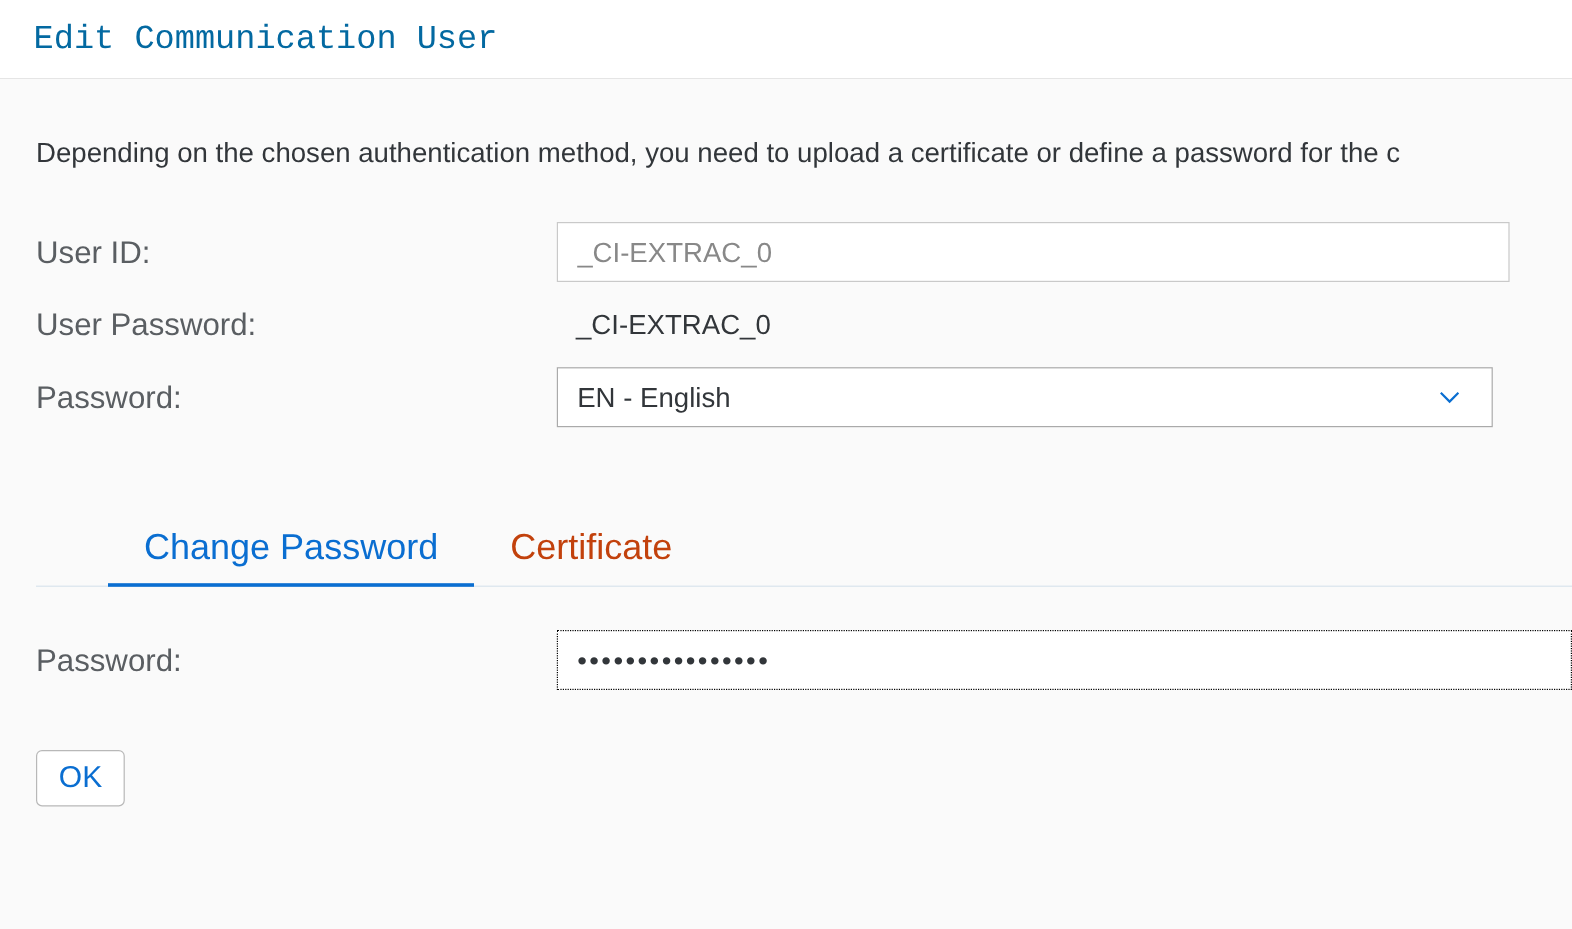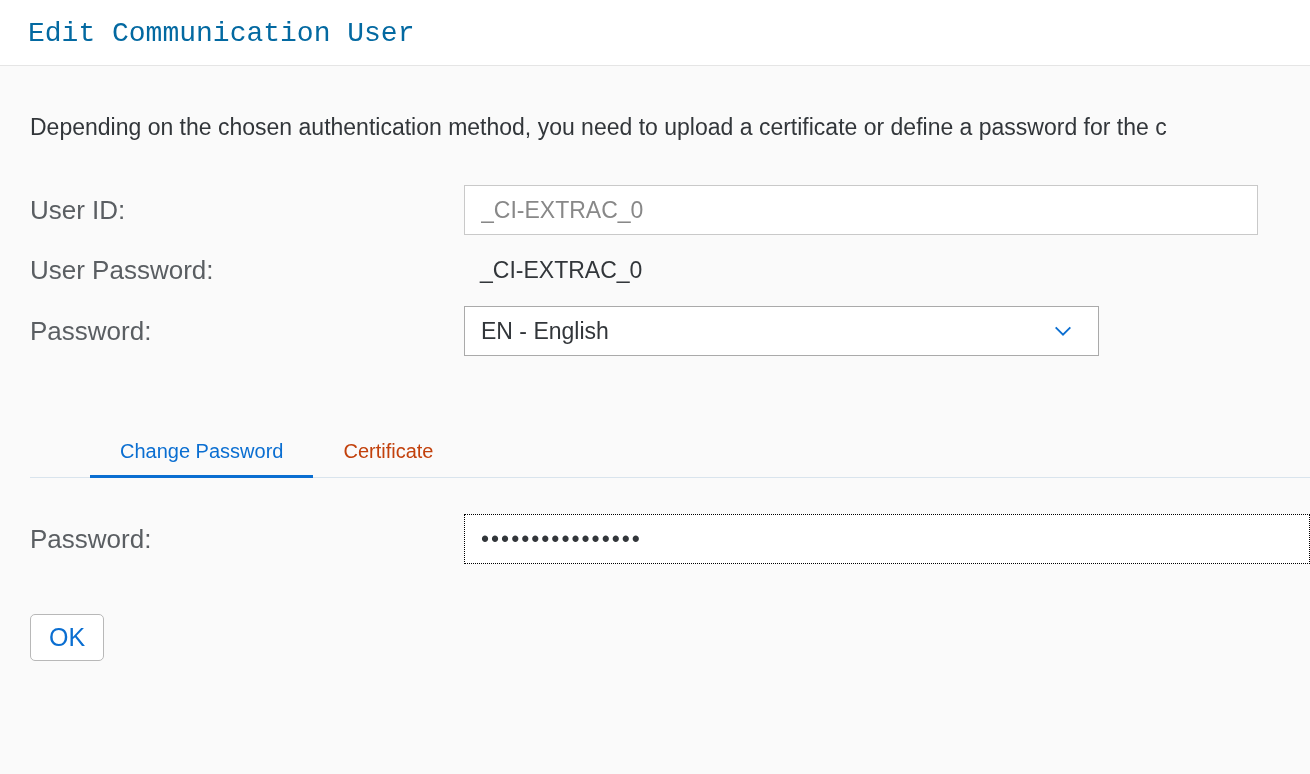--- a/index.html
+++ b/index.html
@@ -61,21 +61,21 @@
     .text-input::placeholder {
       color: #888;
     }
     .static-value {
       font-size: 23px;
       color: #32363a;
       padding-left: 16px;
     }
     .select-wrapper {
       position: relative;
-      width: 635px;
+      width: 780px;
     }
     .select-input {
       width: 100%;
       height: 50px;
       border: 1px solid #aaa;
       background: #fff;
       padding: 0 16px;
       font-size: 23px;
       color: #32363a;
       font-family: inherit;
@@ -92,21 +92,21 @@
       margin-right: 8px;
     }
     .tabs {
       display: flex;
       border-bottom: 1px solid #d9e4ed;
       margin-top: 70px;
       padding-left: 60px;
     }
     .tab {
       padding: 14px 30px 14px 30px;
-      font-size: 20px;
+      font-size: 30px;
       cursor: pointer;
       position: relative;
     }
     .tab.active {
       color: #0a6ed1;
     }
     .tab.active::after {
       content: "";
       position: absolute;
       left: 0;

